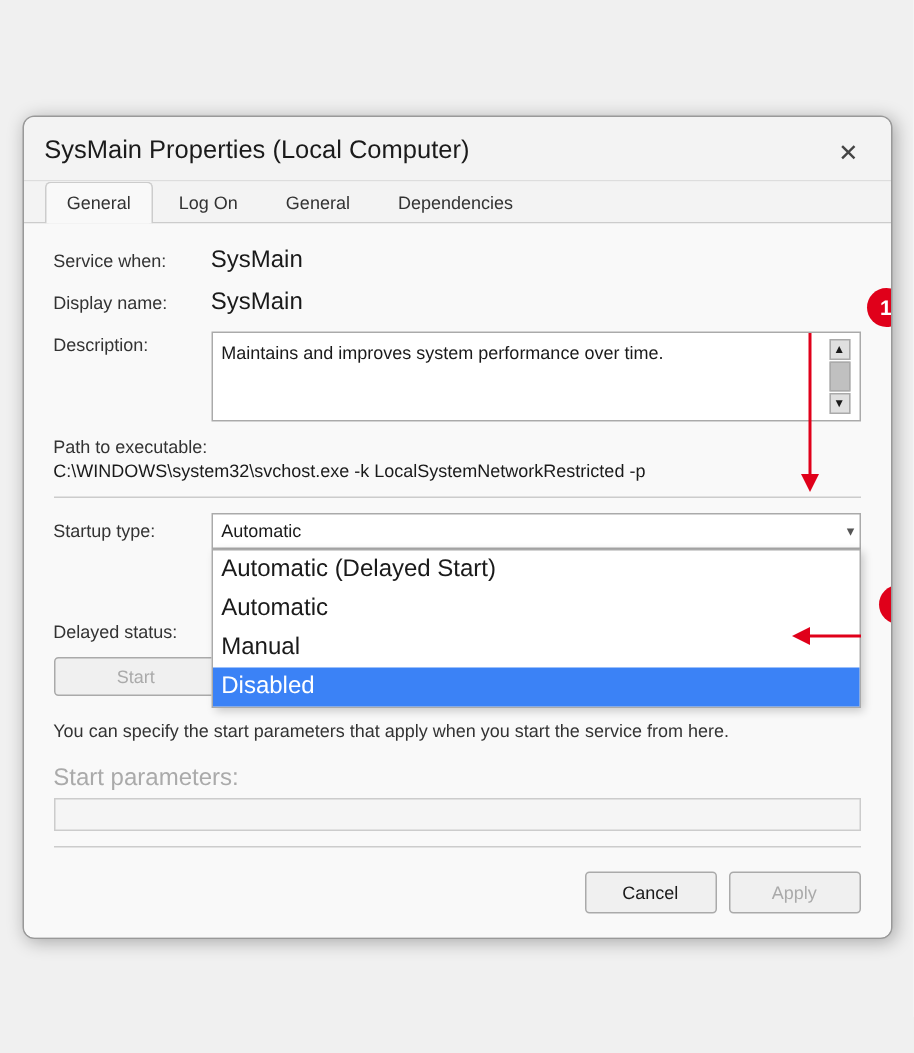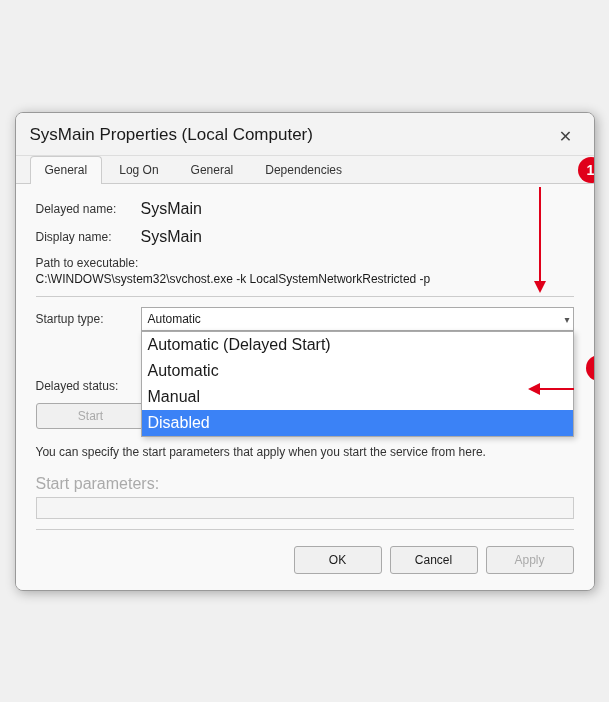--- a/index.html
+++ b/index.html
@@ -325,31 +325,42 @@
     <div class="tab active">General</div>
     <div class="tab">Log On</div>
     <div class="tab">General</div>
     <div class="tab">Dependencies</div>
   </div>
 
   <div class="content">
 
     
     <div class="field-row">
-      <span class="field-label">Delayed name:</span>
+      <span class="field-label">Service when:</span>
       <span class="field-value">SysMain</span>
     </div>
 
     
     <div class="field-row">
       <span class="field-label">Display name:</span>
       <span class="field-value">SysMain</span>
     </div>
 
     
+    <div class="field-row">
+      <span class="field-label">Description:</span>
+      <div class="description-box">
+        <span class="desc-text">Maintains and improves system performance over time.</span>
+        <div class="scrollbar">
+          <div class="scroll-arrow">▲</div>
+          <div class="scroll-thumb"></div>
+          <div class="scroll-arrow">▼</div>
+        </div>
+      </div>
+    </div>
 
     
     <div class="path-section">
       <div class="path-label">Path to executable:</div>
       <div class="path-value">C:\WINDOWS\system32\svchost.exe -k LocalSystemNetworkRestricted -p</div>
     </div>
 
     <hr class="divider">
 
     
@@ -409,19 +420,18 @@
     <div class="info-text">You can specify the start parameters that apply when you start the service from here.</div>
 
     
     <div class="start-params-label">Start parameters:</div>
     <input class="start-params-input" type="text" value="" style="">
 
     <hr class="bottom-divider">
 
     
     <div class="footer-buttons">
-      <button class="footer-btn">OK</button>
       <button class="footer-btn">Cancel</button>
       <button class="footer-btn apply">Apply</button>
     </div>
 
   </div>
 </div>
 
 </body></html>

